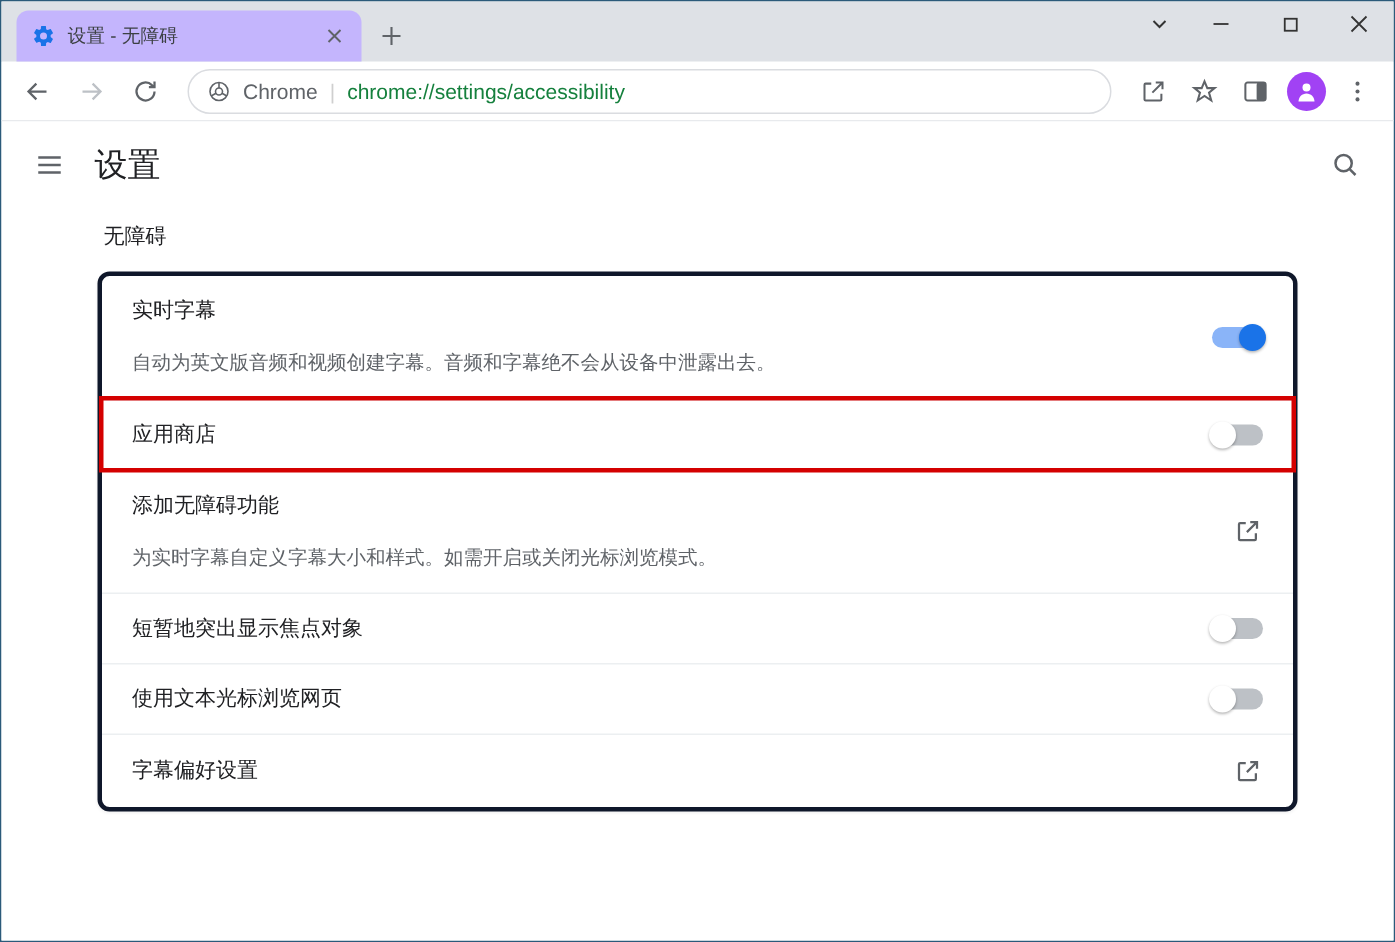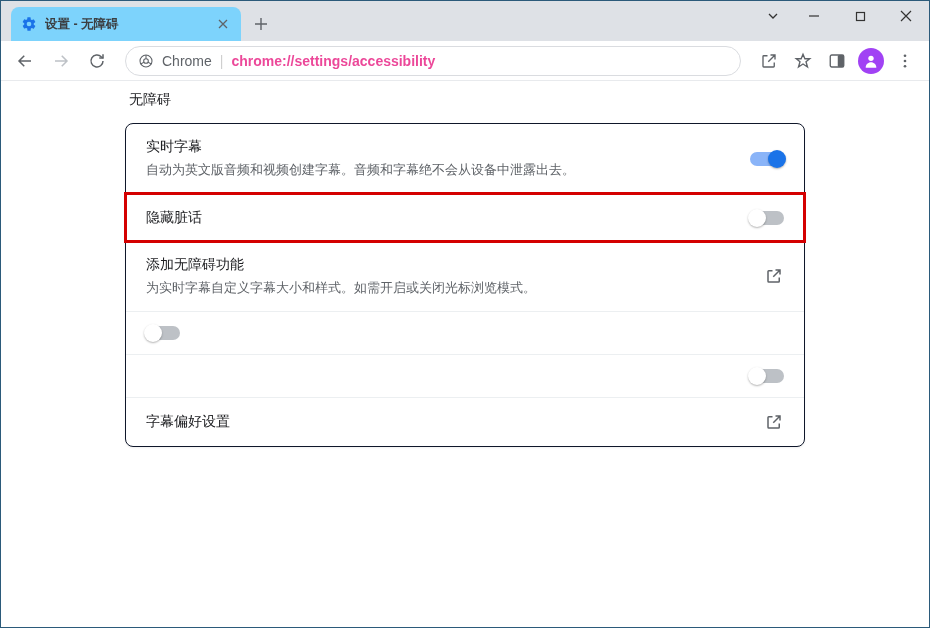--- a/index.html
+++ b/index.html
@@ -14,26 +14,25 @@
   }
 
   
   .titlebar {
     height: 40px; background: #dee1e6;
     display: flex; align-items: flex-end;
     padding-left: 10px;
     position: relative;
   }
   .tab {
-    background: #7dd3fc; height: 34px;
+    background: #c4b5fd; height: 34px;
     border-radius: 8px 8px 0 0;
     min-width: 230px; display: flex; align-items: center;
     padding: 0 10px; gap: 8px; font-size: 12.5px; color: #3c4043;
     position: relative;
-    font-weight: bold;
   }
   .tab .favicon { width: 16px; height: 16px; display: flex; align-items: center; justify-content: center; }
   .tab .title { flex: 1; white-space: nowrap; overflow: hidden; text-overflow: ellipsis; }
   .tab .close { width: 16px; height: 16px; display:flex; align-items:center; justify-content:center; cursor:pointer; color:#5f6368; }
   .newtab { width: 28px; height: 28px; margin: 0 0 3px 6px; border-radius: 50%; display:flex; align-items:center; justify-content:center; cursor:pointer; color:#5f6368; }
   .win-controls { position:absolute; right:0; top:0; height:34px; display:flex; }
   .win-btn { width:46px; height:30px; display:flex; align-items:center; justify-content:center; color:#333; cursor:pointer; }
   .win-btn.dropdown { width: 36px; }
 
   
@@ -43,51 +42,51 @@
   }
   .nav-btn { width:32px; height:32px; border-radius:50%; display:flex; align-items:center; justify-content:center; cursor:pointer; color:#5f6368; }
   .nav-btn.disabled { color:#bdc1c6; cursor:default; }
   .omnibox {
     flex:1; height:30px; background:#fff; border:1px solid #dadce0; border-radius:15px;
     display:flex; align-items:center; padding:0 12px; gap:8px; font-size:14px; color:#202124;
     margin: 0 8px;
   }
   .omnibox .prefix { color:#5f6368; }
   .omnibox .sep { color:#cfcfcf; }
-  .omnibox .path { color:#ec4899;font-weight:bold; }
+  .omnibox .path { color:#15803d; }
   .tool-icons { display:flex; align-items:center; gap:2px; }
   .tool-ico { width:32px; height:32px; border-radius:50%; display:flex; align-items:center; justify-content:center; cursor:pointer; color:#5f6368; }
   .avatar { width:26px; height:26px; border-radius:50%; background:#a142f4; display:flex; align-items:center; justify-content:center; }
 
   
   .content { flex:1; background:#fff; overflow:hidden; position:relative; }
   .content-header {
     height:58px; display:flex; align-items:center; padding:0 20px; gap:18px;
   }
   .menu-btn { width:24px; height:24px; cursor:pointer; color:#5f6368; display:flex; align-items:center; justify-content:center;}
   .settings-title { font-size:22px; color:#202124; }
   .search-btn { margin-left:auto; width:24px; height:24px; cursor:pointer; color:#5f6368; display:flex; align-items:center; justify-content:center;}
 
   
   .settings-body { padding: 10px 0 0 0; display:flex; justify-content:center; }
-  .settings-col { width: 680px; }
+  .settings-col { width: 800px; }
   .section-title { font-size:14px; color:#202124; padding: 0 0 14px 4px; }
 
   .card {
-    border:1px solid #0f172a; border-radius:8px; background:#fff;
+    border:3px solid #0f172a; border-radius:8px; background:#fff;
     box-shadow: 0 1px 2px rgba(60,64,67,0.08);
   }
   .row {
     padding: 14px 20px; display:flex; align-items:center; gap:16px;
     border-top:1px solid #eceff1;
   }
   .row:first-child { border-top:none; }
   .row .text { flex:1; }
   .row .label { font-size:14px; color:#202124; }
-  .row .desc { font-size:13px; color:#5f6368; margin-top:4px; line-height:1.5; }
+  .row .desc { font-size:13px; color:#5f6368; margin-top:16px; line-height:1.5; }
   .row.highlight { outline: 3px solid #d40000; outline-offset: -1px; }
   .ext-ico { width:20px; height:20px; color:#5f6368; display:flex; align-items:center; justify-content:center; }
 
   
   .toggle { width:34px; height:14px; border-radius:7px; position:relative; cursor:pointer; }
   .toggle .knob { width:18px; height:18px; border-radius:50%; position:absolute; top:-2px; box-shadow:0 1px 2px rgba(0,0,0,0.3); }
   .toggle.off { background:#bdc1c6; }
   .toggle.off .knob { left:-2px; background:#fff; }
   .toggle.on { background:#8ab4f8; }
   .toggle.on .knob { right:-2px; background:#1a73e8; }
@@ -200,66 +199,84 @@
         <svg width="18" height="18" viewBox="0 0 24 24">
             <circle cx="12" cy="5" r="1.8" fill="#5f6368"></circle>
             <circle cx="12" cy="12" r="1.8" fill="#5f6368"></circle>
             <circle cx="12" cy="19" r="1.8" fill="#5f6368"></circle>
           </svg>
       </div>
     </div>
   </div>
 
   <div class="content">
+    <div class="content-header">
+      <div class="menu-btn">
+        <svg width="20" height="20" viewBox="0 0 24 24">
+            <path stroke="#5f6368" stroke-width="2" d="M3 6h18M3 12h18M3 18h18"></path>
+          </svg>
+      </div>
+      <div class="settings-title">设置</div>
+      <div class="search-btn">
+        <svg width="20" height="20" viewBox="0 0 24 24">
+            <circle cx="10.5" cy="10.5" r="6.5" fill="none" stroke="#5f6368" stroke-width="2"></circle>
+            <path stroke="#5f6368" stroke-width="2" d="M20 20l-4.5-4.5"></path>
+          </svg>
+      </div>
+    </div>
 
     <div class="settings-body">
       <div class="settings-col">
         <div class="section-title">无障碍</div>
 
         <div class="card">
 
           <div class="row">
             <div class="text">
               <div class="label">实时字幕</div>
               <div class="desc">自动为英文版音频和视频创建字幕。音频和字幕绝不会从设备中泄露出去。</div>
             </div>
             <div class="toggle on">
                 <div class="knob"></div>
               </div>
           </div>
 
           <div class="row highlight">
             <div class="text">
-              <div class="label">隐藏脏话</div>
+              <div class="label">应用商店</div>
             </div>
             <div class="toggle off">
                 <div class="knob"></div>
               </div>
           </div>
 
           <div class="row">
             <div class="text">
               <div class="label">添加无障碍功能</div>
               <div class="desc">为实时字幕自定义字幕大小和样式。如需开启或关闭光标浏览模式。</div>
             </div>
             <div class="ext-ico">
               <svg width="18" height="18" viewBox="0 0 24 24">
                   <path fill="none" stroke="#5f6368" stroke-width="2" d="M14 4h6v6M20 4l-9 9M19 14v5a1 1 0 0 1-1 1H5a1 1 0 0 1-1-1V6a1 1 0 0 1 1-1h5"></path>
                 </svg>
             </div>
           </div>
 
           <div class="row">
+            <div class="text">
+              <div class="label">短暂地突出显示焦点对象</div>
+            </div>
             <div class="toggle off">
                 <div class="knob"></div>
               </div>
           </div>
 
           <div class="row">
             <div class="text">
+              <div class="label">使用文本光标浏览网页</div>
             </div>
             <div class="toggle off">
                 <div class="knob"></div>
               </div>
           </div>
 
           <div class="row">
             <div class="text">
               <div class="label">字幕偏好设置</div>
             </div>

